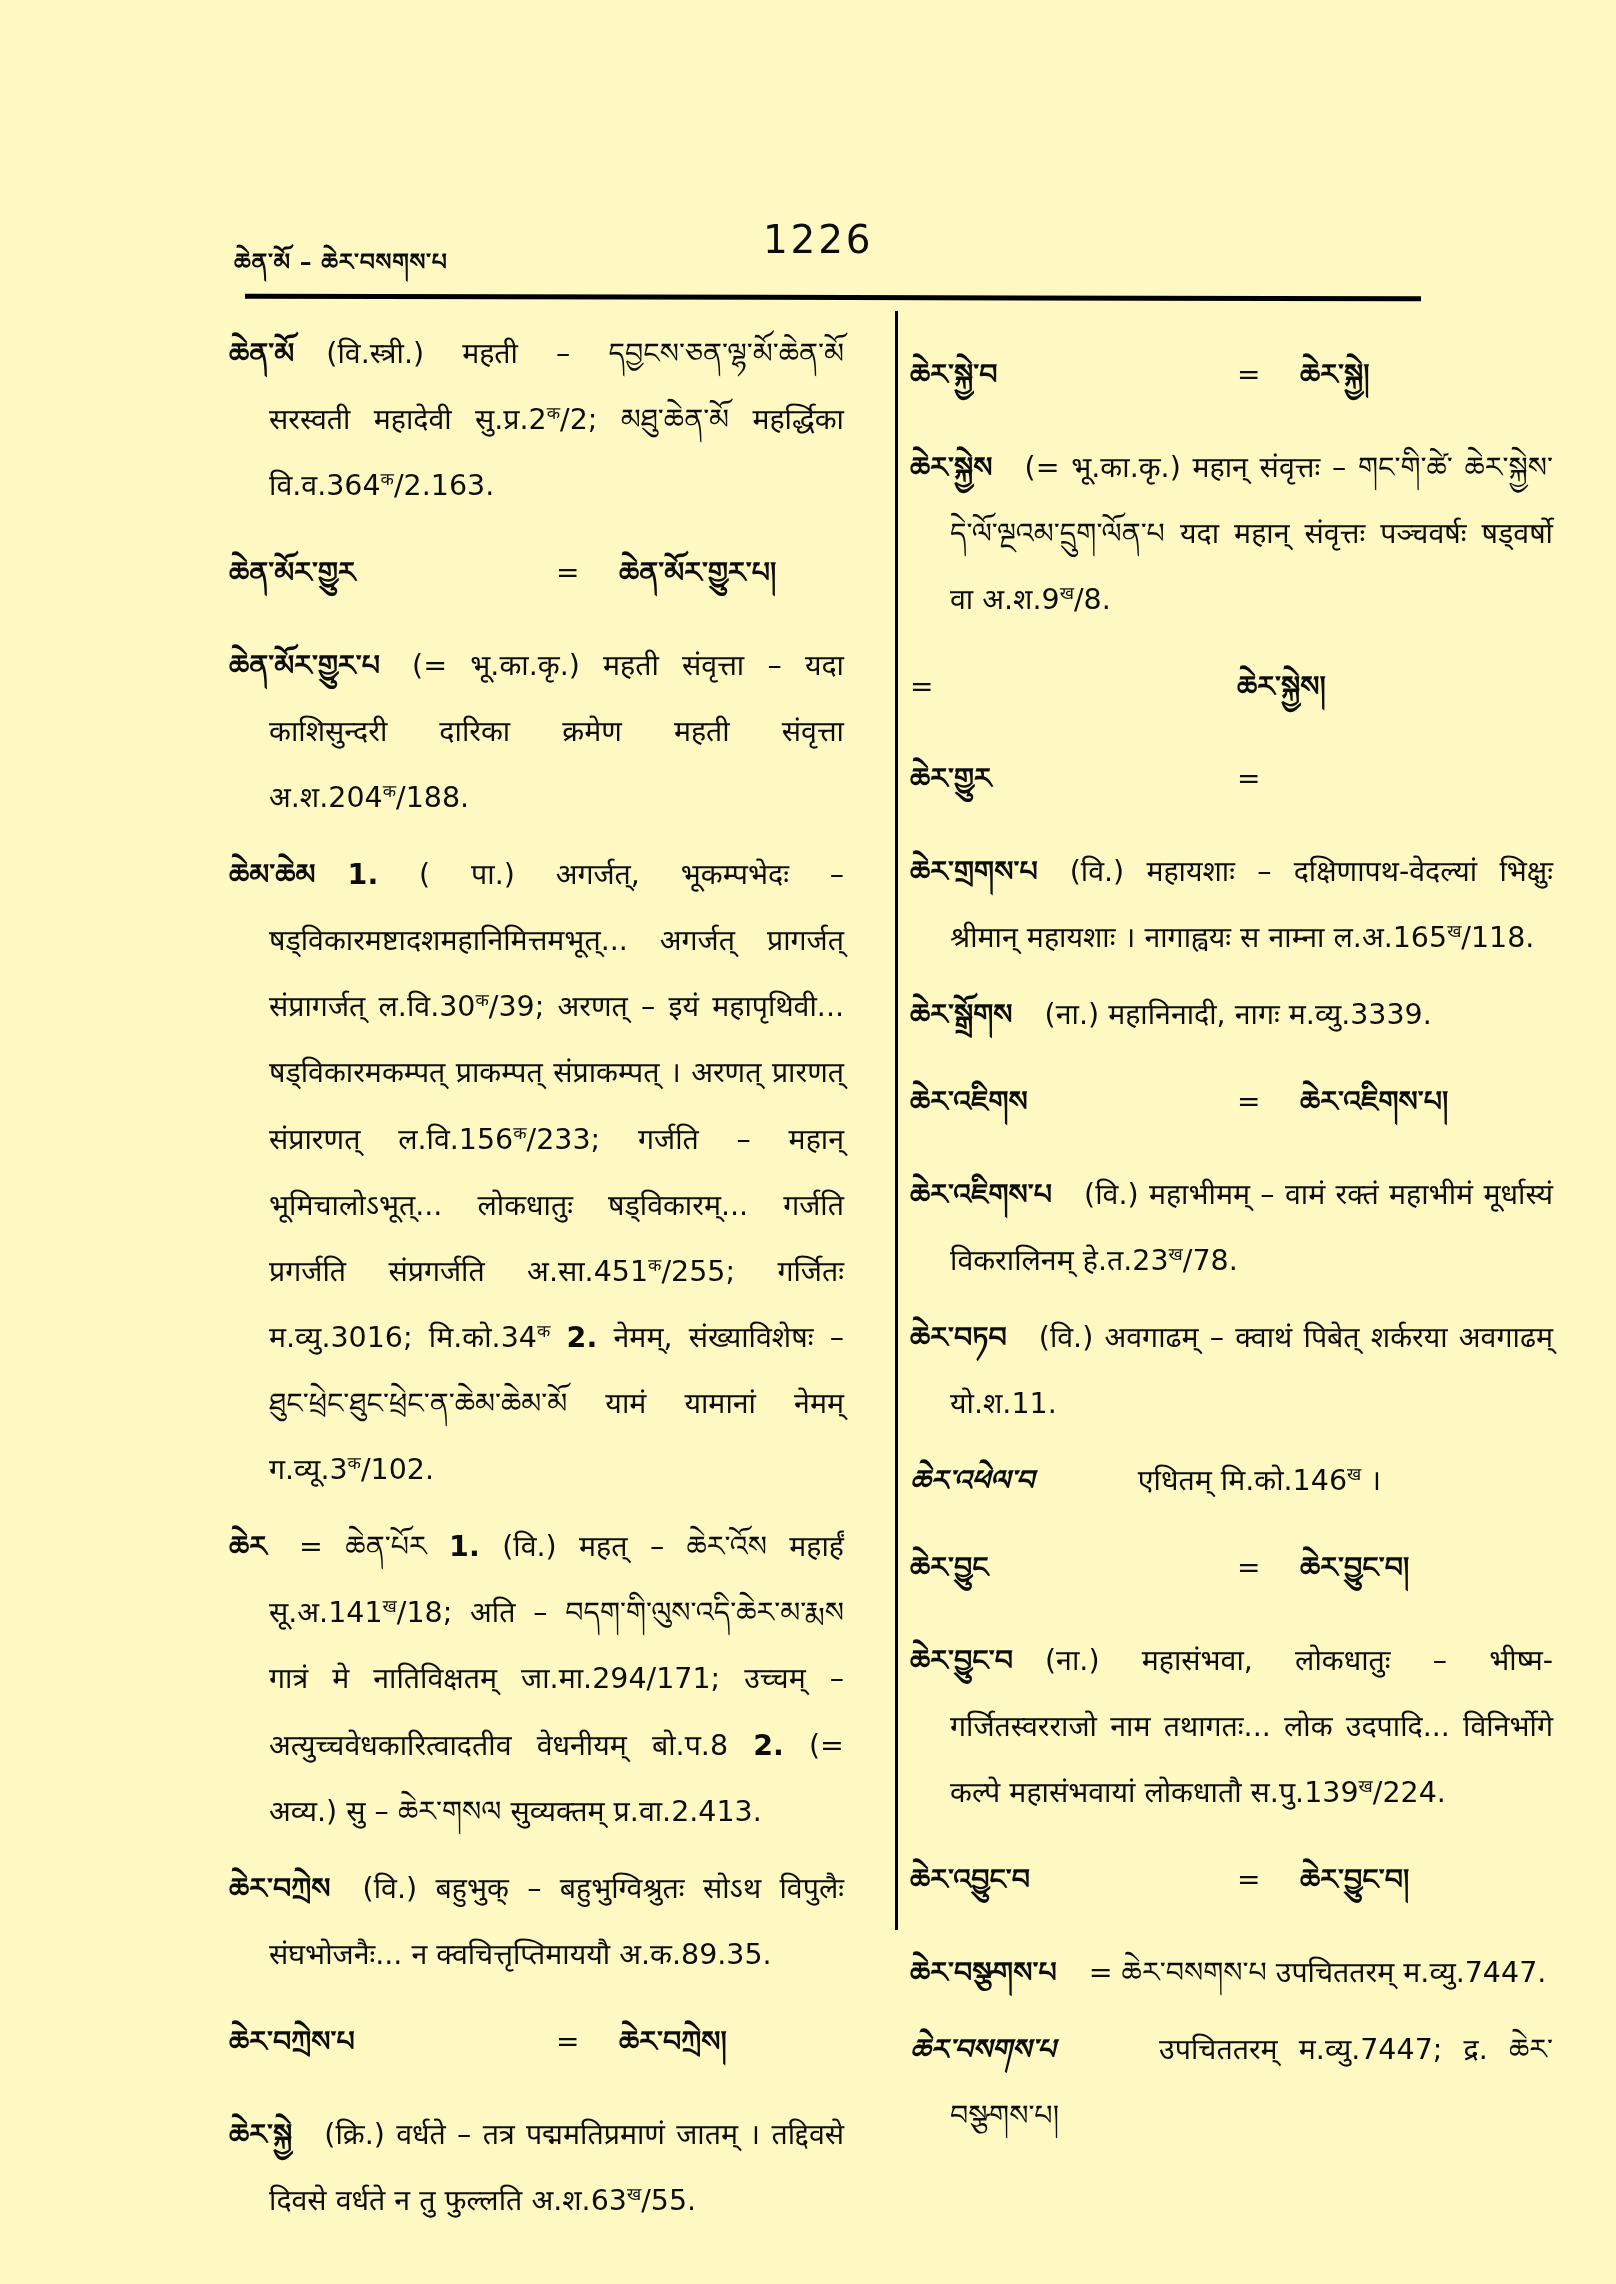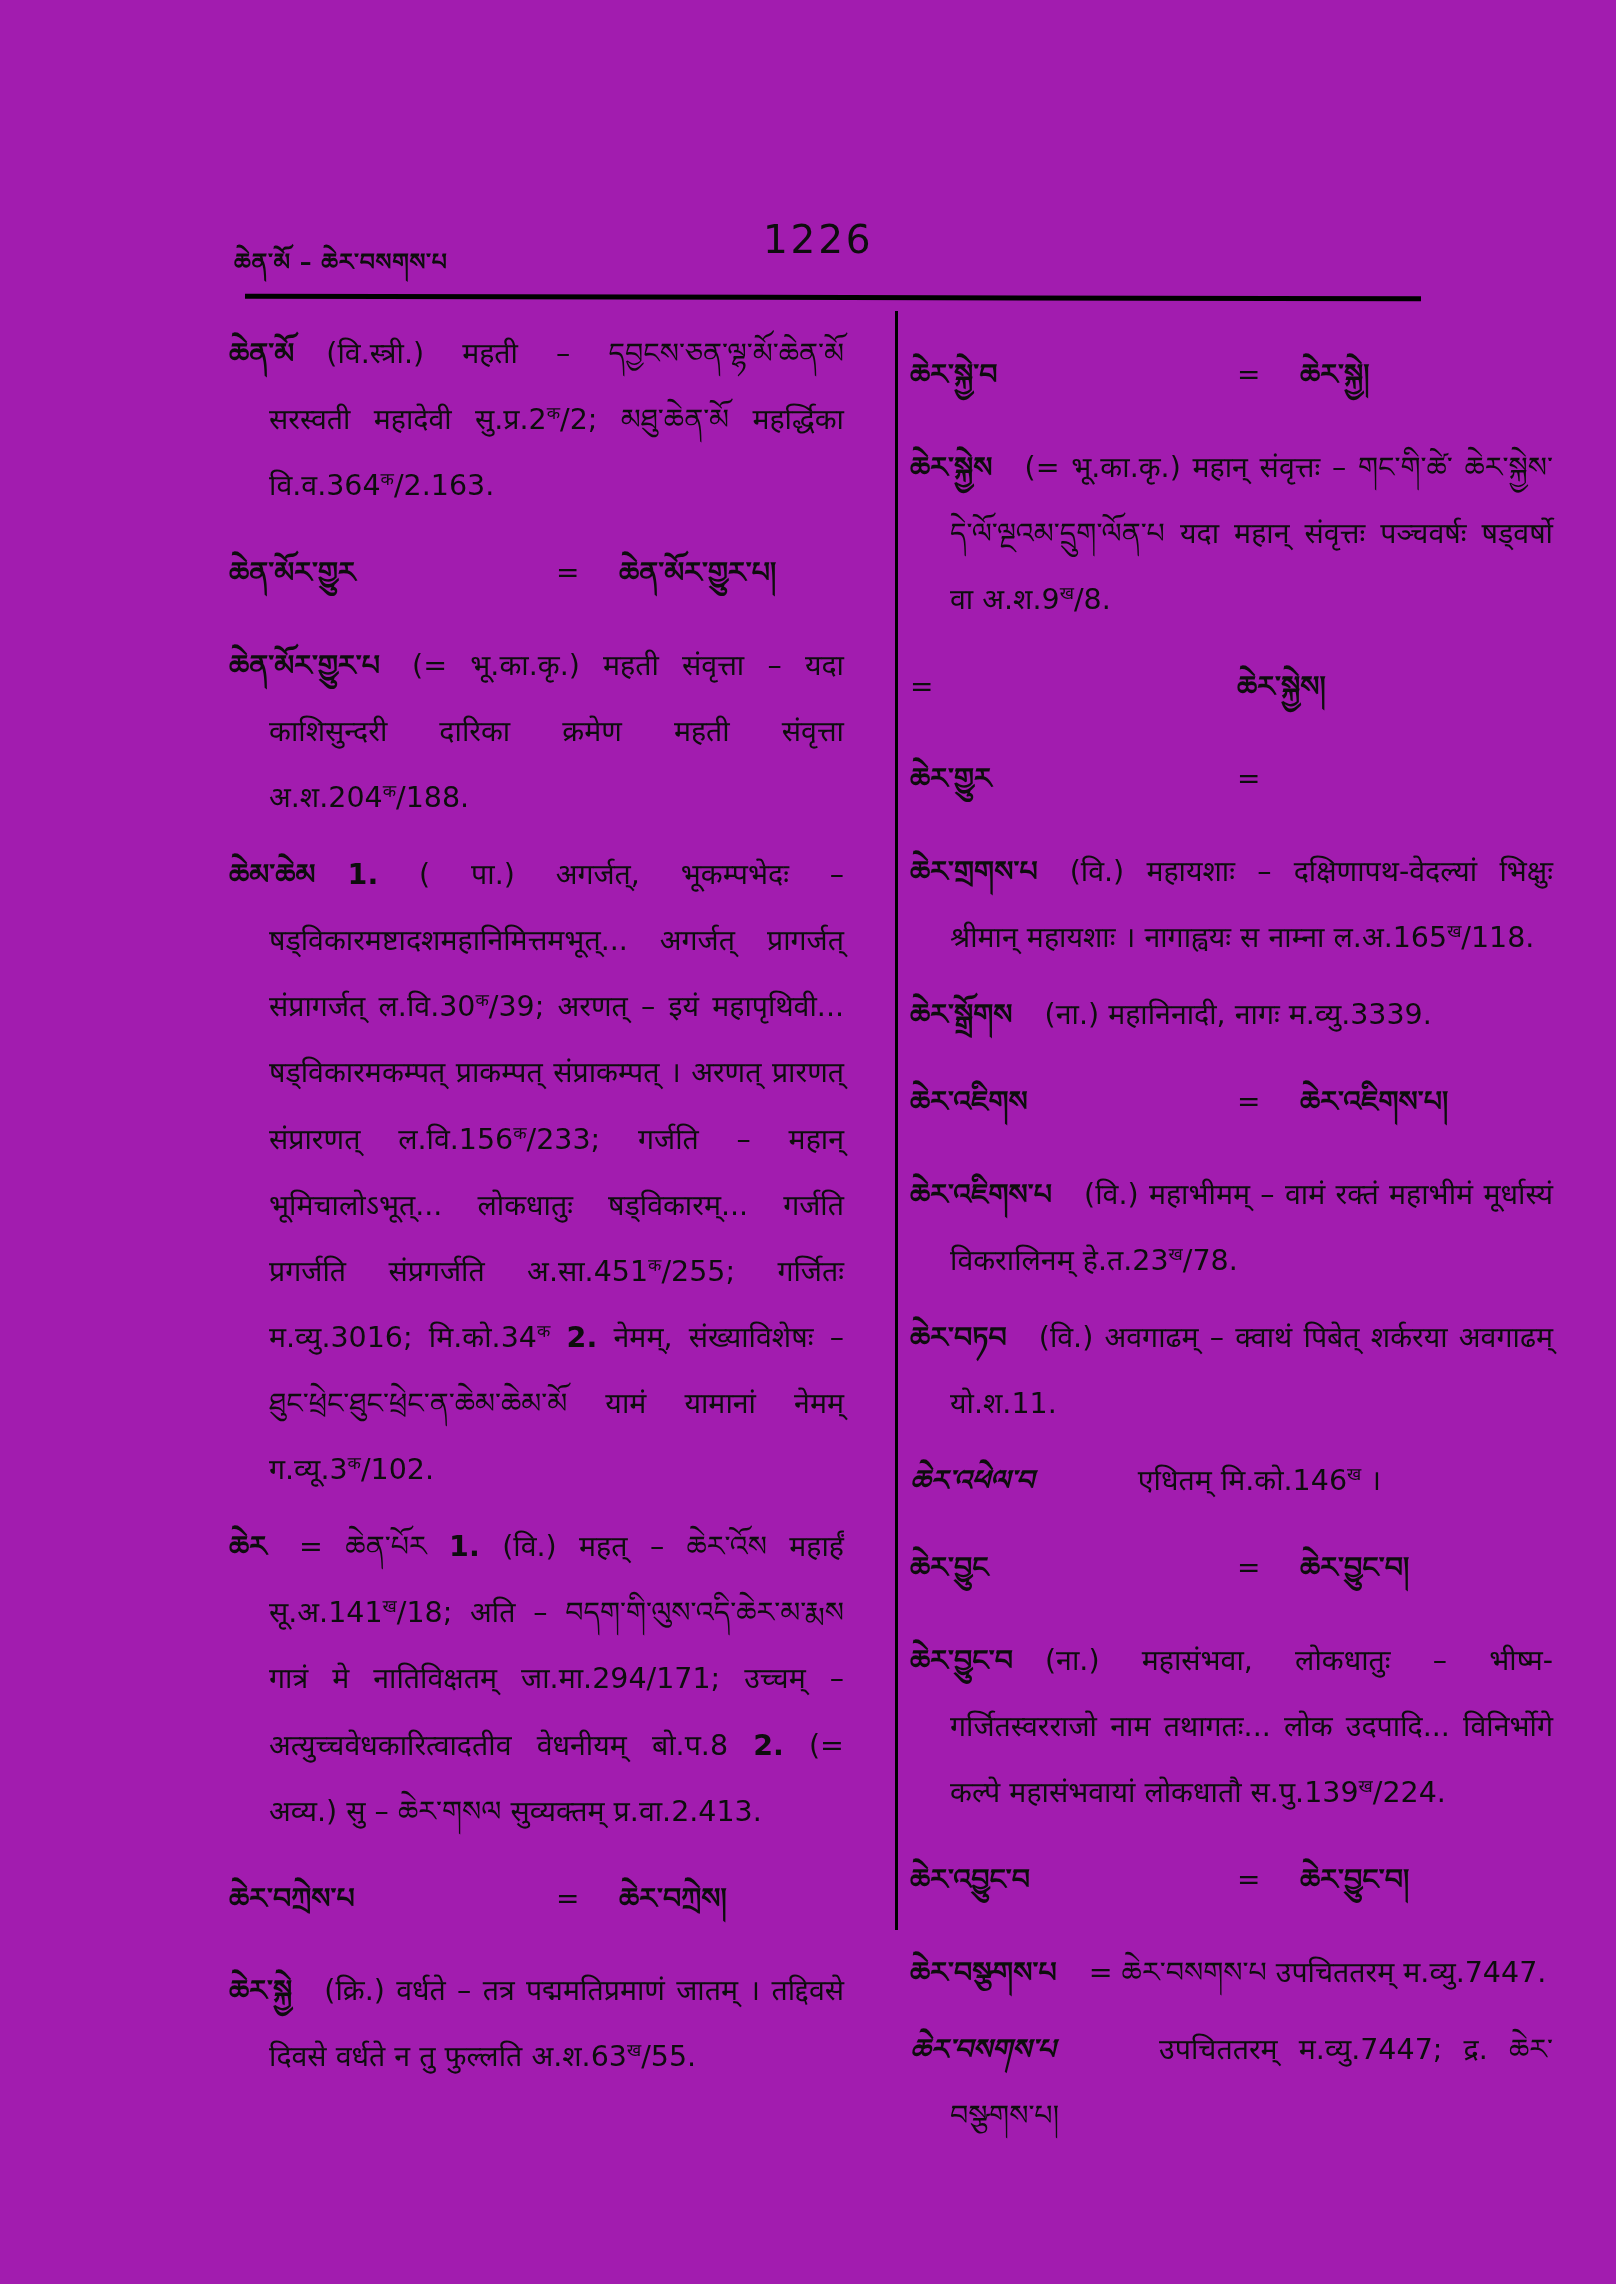--- a/index.html
+++ b/index.html
@@ -1,19 +1,19 @@
 <!DOCTYPE html>
 <html style="font-size:11px"><head>
 <meta charset="utf-8">
 <style>
   html,body{margin:0;padding:0;background:#d8d8d4;}
   .page{
     position:relative;
     width:1617px;height:2284px;
-    background:#a21caf;
+    background:#fef9c3;
     color:#0d0d0d;
     font-family:"DejaVu Sans","Liberation Sans",sans-serif;
     overflow:hidden;
   }
   .running-head{
     position:absolute;left:234px;top:235px;
     font-size:23.6px;font-weight:bold;letter-spacing:0.7px;
     white-space:nowrap;
   }
   .page-number{
@@ -73,20 +73,21 @@
   <div class="column left">
       <p class="entry def"><span class="hw">ཆེན་མོ</span><span class="body">(वि.स्त्री.) महती – དབྱངས་ཅན་ལྷ་མོ་ཆེན་མོ सरस्वती महादेवी सु.प्र.2<sup>क</sup>/2; མཐུ་ཆེན་མོ महर्द्धिका वि.व.364<sup>क</sup>/2.163.</span></p>
       <p class="entry eq">
         <span class="hw">ཆེན་མོར་གྱུར</span>
         <span class="eqsign">=</span>
         <span class="val">ཆེན་མོར་གྱུར་པ།</span>
       </p>
       <p class="entry def"><span class="hw">ཆེན་མོར་གྱུར་པ</span><span class="body">(= भू.का.कृ.) महती संवृत्ता – यदा काशिसुन्दरी दारिका क्रमेण महती संवृत्ता अ.श.204<sup>क</sup>/188.</span></p>
       <p class="entry def"><span class="hw">ཆེམ་ཆེམ</span><span class="body"><b>1.</b> ( पा.) अगर्जत्, भूकम्पभेदः – षड्विकारमष्टादशमहानिमित्तमभूत्... अगर्जत् प्रागर्जत् संप्रागर्जत् ल.वि.30<sup>क</sup>/39; अरणत् – इयं महापृथिवी... षड्विकारमकम्पत् प्राकम्पत् संप्राकम्पत् । अरणत् प्रारणत् संप्रारणत् ल.वि.156<sup>क</sup>/233; गर्जति – महान् भूमिचालोऽभूत्... लोकधातुः षड्विकारम्... गर्जति प्रगर्जति संप्रगर्जति अ.सा.451<sup>क</sup>/255; गर्जितः म.व्यु.3016; मि.को.34<sup>क</sup> <b>2.</b> नेमम्, संख्याविशेषः – ཐུང་ཕྲེང་ཐུང་ཕྲེང་ན་ཆེམ་ཆེམ་མོ यामं यामानां नेमम् ग.व्यू.3<sup>क</sup>/102.</span></p>
       <p class="entry def"><span class="hw">ཆེར</span><span class="body">= ཆེན་པོར <b>1.</b> (वि.) महत् – ཆེར་འོས महार्हं सू.अ.141<sup>ख</sup>/18; अति – བདག་གི་ལུས་འདི་ཆེར་མ་རྨས गात्रं मे नातिविक्षतम् जा.मा.294/171; उच्चम् – अत्युच्चवेधकारित्वादतीव वेधनीयम् बो.प.8 <b>2.</b> (= अव्य.) सु – ཆེར་གསལ सुव्यक्तम् प्र.वा.2.413.</span></p>
+      <p class="entry def"><span class="hw">ཆེར་བཀྲེས</span><span class="body">(वि.) बहुभुक् – बहुभुग्विश्रुतः सोऽथ विपुलैः संघभोजनैः... न क्वचित्तृप्तिमाययौ अ.क.89.35.</span></p>
       <p class="entry eq">
         <span class="hw">ཆེར་བཀྲེས་པ</span>
         <span class="eqsign">=</span>
         <span class="val">ཆེར་བཀྲེས།</span>
       </p>
       <p class="entry def"><span class="hw">ཆེར་སྐྱེ</span><span class="body">(क्रि.) वर्धते – तत्र पद्ममतिप्रमाणं जातम् । तद्दिवसे दिवसे वर्धते न तु फुल्लति अ.श.63<sup>ख</sup>/55.</span></p>
     </div>
 
   <div class="column right">
       <p class="entry eq">

